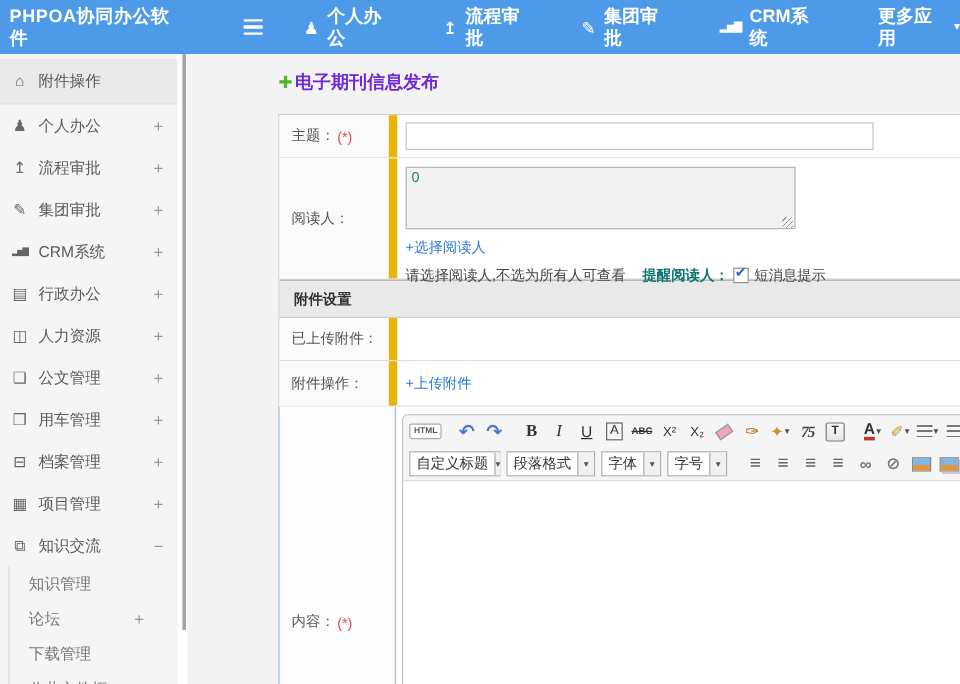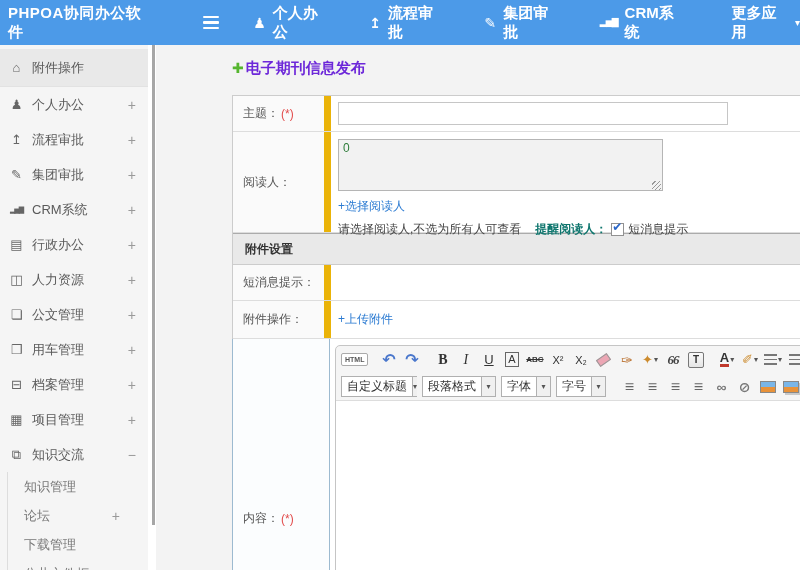--- a/index.html
+++ b/index.html
@@ -304,21 +304,21 @@
           </div>
         </div>
       </div>
 
       <div class="section-bar">
         <span>附件设置</span>
       </div>
 
       <div class="frow row-uploaded">
         <div class="lcell">
-          <span>短消息提示：</span>
+          <span>已上传附件：</span>
         </div>
         <div class="vcell">
           <span></span>
         </div>
       </div>
 
       <div class="frow row-attach-op">
         <div class="lcell">
           <span>附件操作：</span>
         </div>
@@ -353,21 +353,21 @@
               <span class="tb-btn tb-supsub">X²</span>
               <span class="tb-btn tb-supsub">X₂</span>
               <span class="tb-btn">
                   <span class="eraser-shape"></span>
                 </span>
               <span class="tb-btn tb-brush">✑</span>
               <span class="tb-btn">
                   <span class="tb-wand">✦</span>
                   <span class="tb-caret">▾</span>
                 </span>
-              <span class="tb-btn tb-quote">66</span>
+              <span class="tb-btn tb-quote">75</span>
               <span class="tb-btn">
                   <span class="tb-paste">T</span>
                 </span>
               <span class="tb-sep"></span>
               <span class="tb-btn">
                   <span class="tb-colorA">A</span>
                   <span class="tb-caret">▾</span>
                 </span>
               <span class="tb-btn">
                   <span class="tb-highlight">✐</span>

